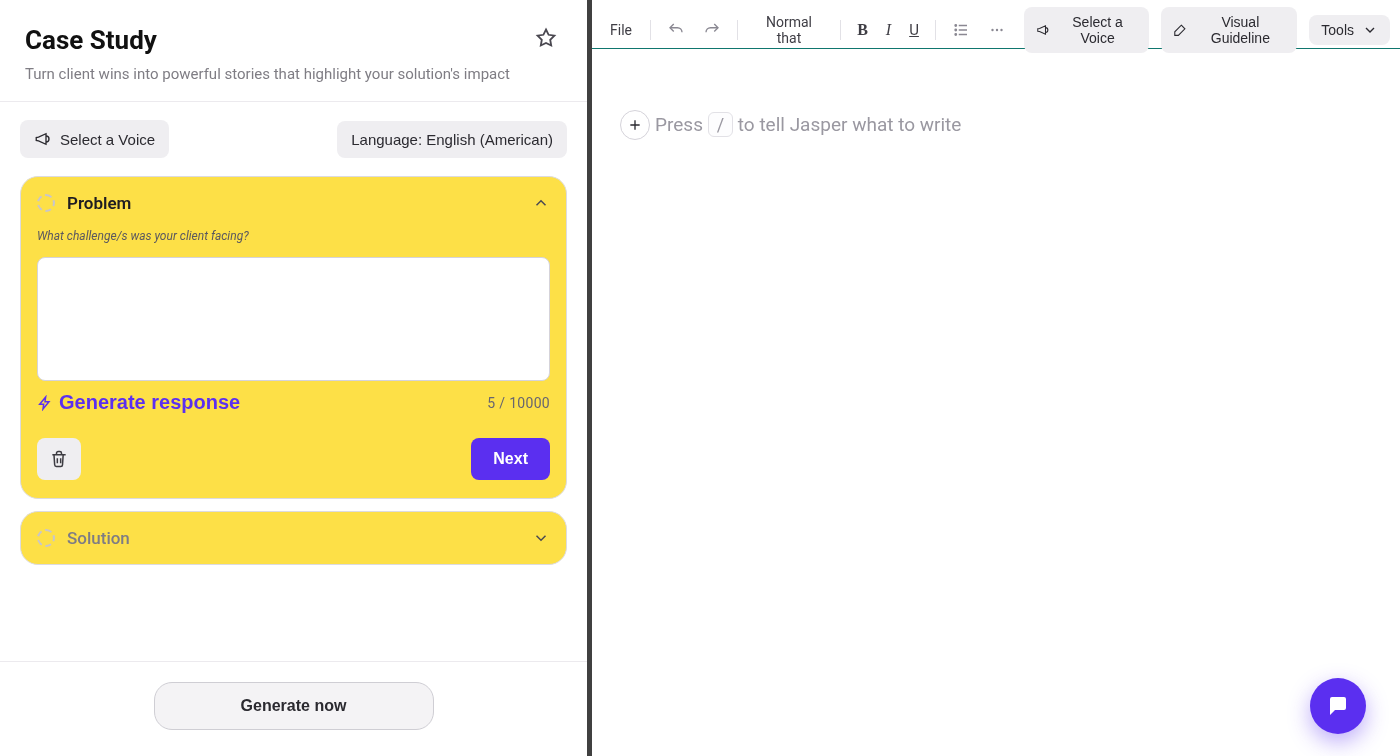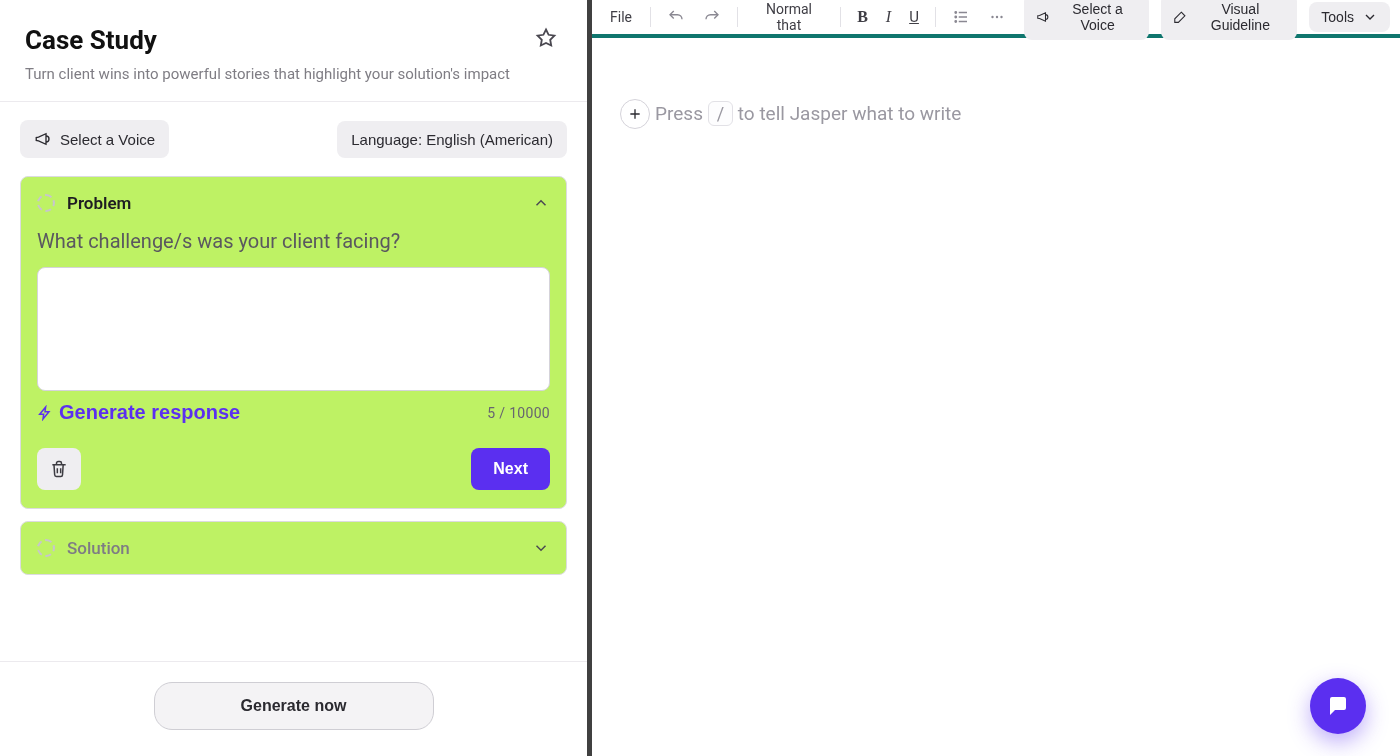--- a/index.html
+++ b/index.html
@@ -43,42 +43,42 @@
 
   .lp-body {
     padding: 10px 20px 18px 20px;
     display:flex; flex-direction:column; gap:12px;
     overflow-y:auto;
     flex:1;
   }
 
   .accordion {
     border:1px solid #dcdbe0;
-    border-radius:8px;
-    background:#bef264;
+    border-radius:18px;
+    background:#fde047;
   }
   .accordion-header {
     display:flex; align-items:center; justify-content:space-between;
     padding:16px 16px;
     cursor:pointer;
   }
   .accordion-header-left { display:flex; align-items:center; gap:12px; }
   .acc-title { font-size:17px; font-weight:600; color:#1e1d22; }
   .acc-title.muted { color:#7e7c84; font-weight:500; }
   .dashed-circle {
     width:18px; height:18px; border-radius:50%;
     border:2px dashed #c7c5cd;
   }
   .chev { color:#4b4a52; }
 
   .accordion-body {
     padding: 0 16px 18px 16px;
     display:flex; flex-direction:column; gap:10px;
   }
-  .prompt-text { font-size:20px; color:#5a585f; margin-bottom:4px; }
+  .prompt-text { font-size:12px; color:#5a585f; margin-bottom:4px;font-style:italic; }
   .big-textarea {
     width:100%; height:124px; resize:none;
     border:1px solid #d5d3da; border-radius:8px;
     padding:10px 12px; font-size:15px; font-family:inherit;
     outline:none;
   }
   .below-ta {
     display:flex; justify-content:space-between; align-items:center;
     font-size:14px;
   }
@@ -116,25 +116,25 @@
     font-size:16px; font-weight:600; color:#2b2a30;
     cursor:pointer;
   }
 
   
   .right-panel {
     flex:1; display:flex; flex-direction:column; position:relative;
   }
   .editor-toolbar {
     height:38px;
-    border-bottom:4px solid #0f766e;
+    border-bottom:1px solid #0f766e;
     display:flex; align-items:center;
     padding: 0 10px;
     gap:6px;
-    font-size:14px; color:#3f3e45;
+    font-size:14px; color:#3f3e45;margin-top:11px;
   }
   .tb-item { padding:4px 8px; cursor:pointer; border:none; background:none; color:inherit; font:inherit; display:inline-flex; align-items:center; gap:6px; border-radius:6px; }
   .tb-item.icon-only { padding:4px 6px; color:#8a8892; }
   .tb-sep { width:1px; height:20px; background:#e2e1e6; margin:0 4px; }
   .tb-spacer { flex:1; }
   .tb-chip {
     background:#efeef1; border-radius:8px; padding:7px 12px;
     display:inline-flex; align-items:center; gap:8px;
     font-size:14px; color:#2b2a30; cursor:pointer; border:none;
   }

